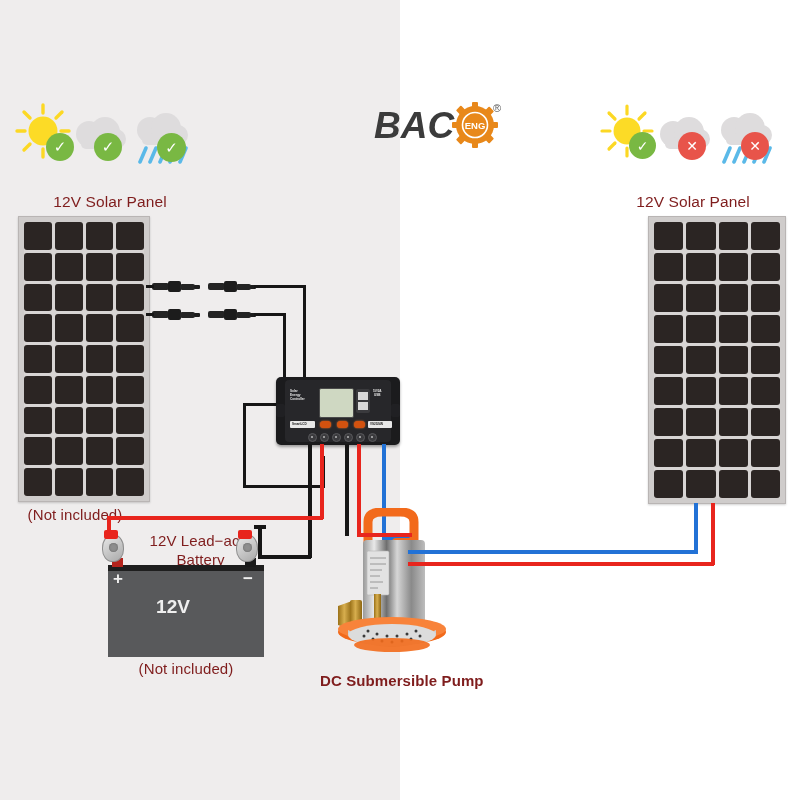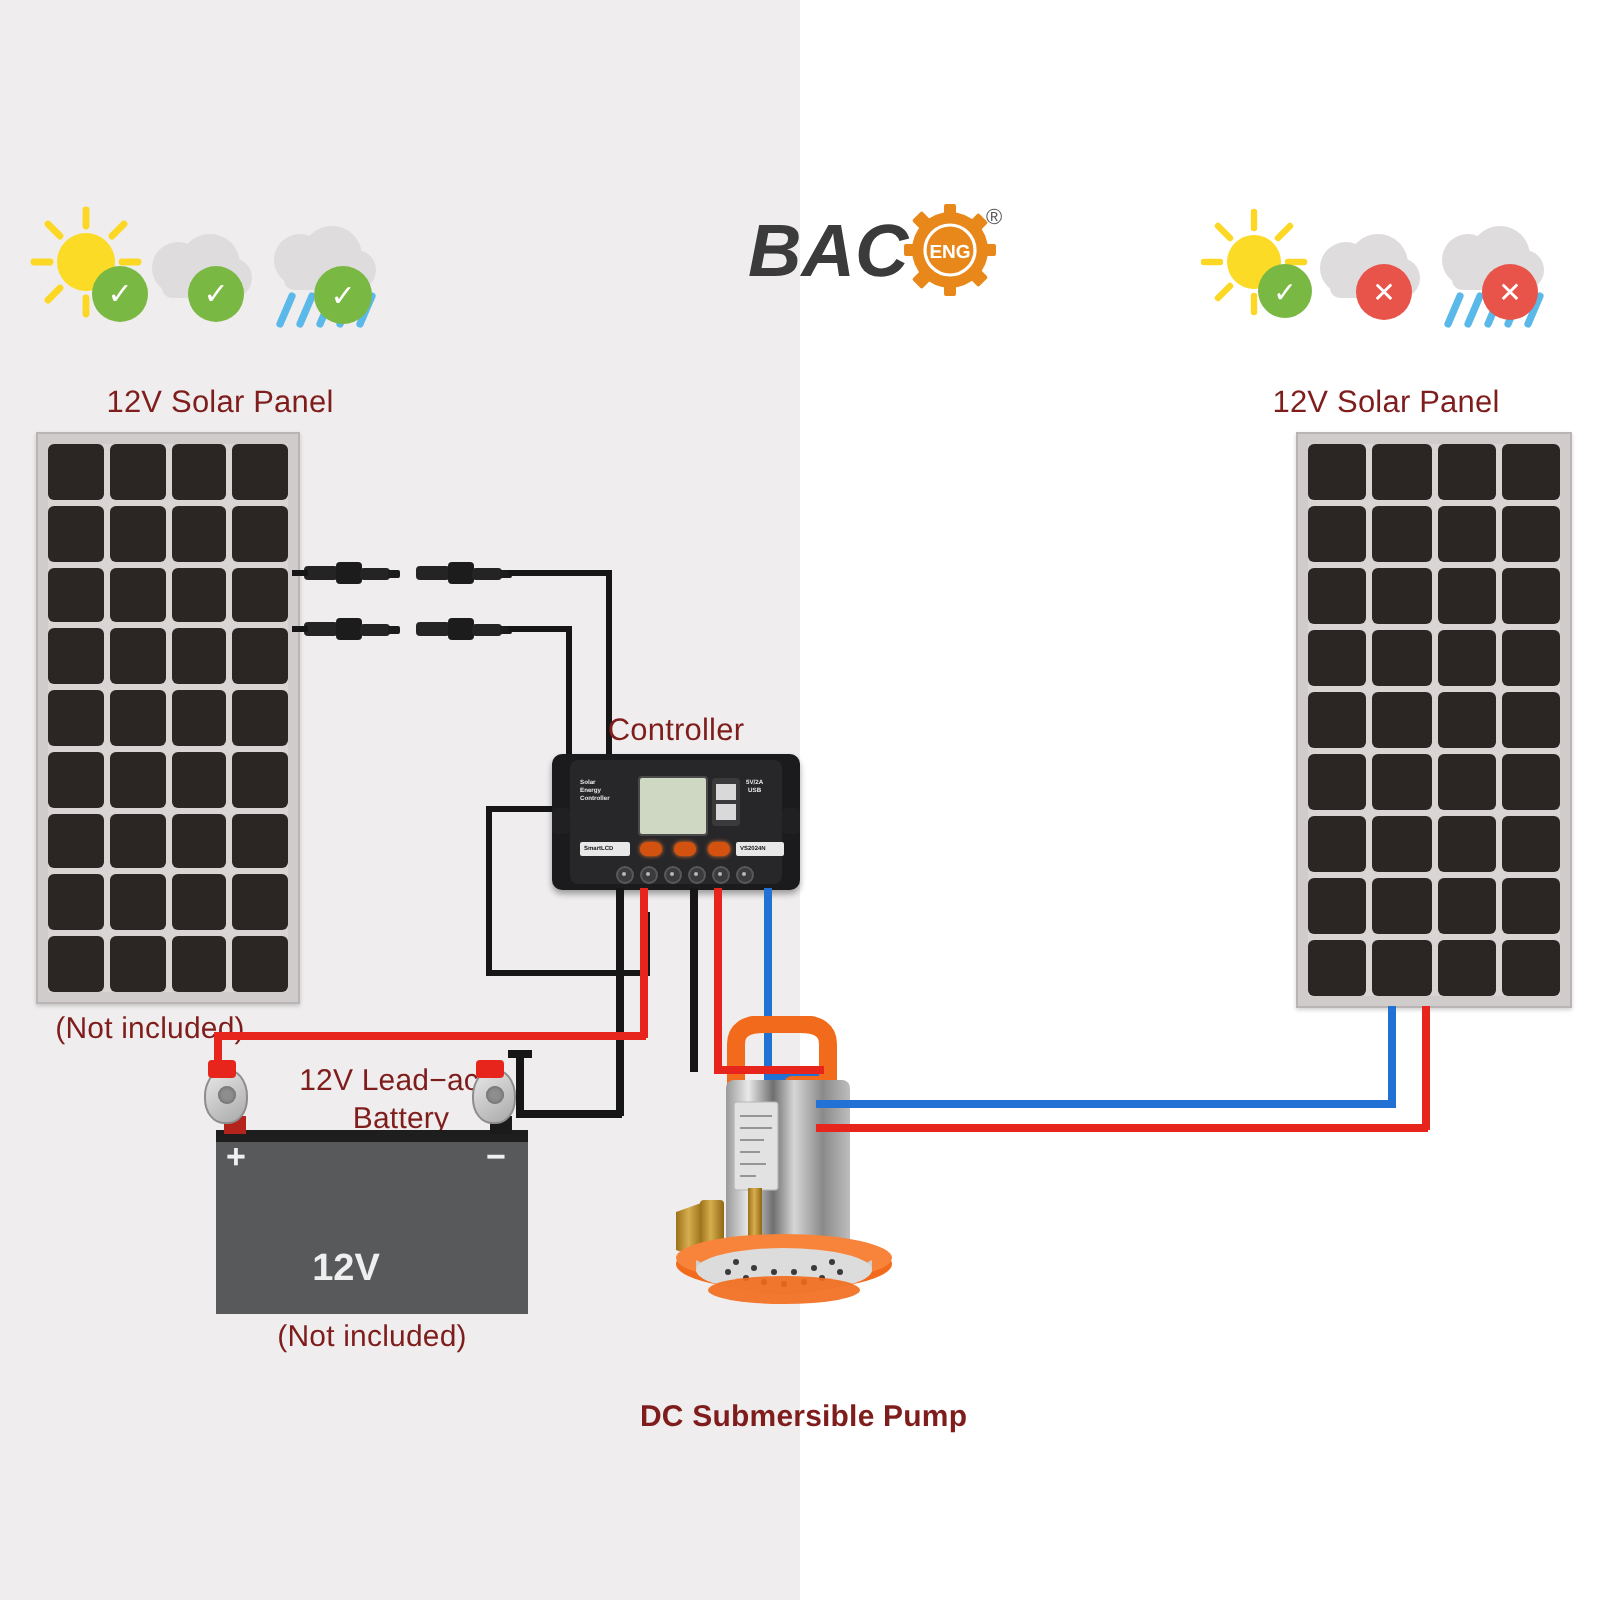--- a/index.html
+++ b/index.html
@@ -298,21 +298,20 @@
   <div class="w blk" style="left:254px;top:285px;width:52px;height:3px;"></div>
   <div class="w blk" style="left:303px;top:285px;width:3px;height:95px;"></div>
 
   <div class="w blk" style="left:254px;top:313px;width:32px;height:3px;"></div>
   <div class="w blk" style="left:283px;top:313px;width:3px;height:93px;"></div>
   <div class="w blk" style="left:243px;top:403px;width:43px;height:3px;"></div>
   <div class="w blk" style="left:243px;top:403px;width:3px;height:85px;"></div>
   <div class="w blk" style="left:243px;top:485px;width:82px;height:3px;"></div>
   <div class="w blk" style="left:322px;top:456px;width:3px;height:32px;"></div>
 
-  <div class="lbl big" style="left:258px;top:357px;width:160px;">Controller</div>
 
   <div class="ctrl">
     <div class="ctrl-body"></div>
     <div class="tab" style="left:0px;top:27px;"></div>
     <div class="tab" style="left:115px;top:27px;"></div>
     <div class="ctrl-face"></div>
 
     <div class="micro" style="left:14px;top:13px;">Solar
 Energy
 Controller</div>
@@ -382,21 +381,21 @@
   <div class="term-blk" style="left:245px;top:558px;width:11px;height:9px;"></div>
 
   <div class="lug" style="left:102px;top:534px;"></div>
   <div class="lug" style="left:236px;top:534px;"></div>
   <div class="w red" style="left:104px;top:530px;width:14px;height:9px;border-radius:2px;"></div>
   <div class="w red" style="left:238px;top:530px;width:14px;height:9px;border-radius:2px;"></div>
 
   <div class="sign" style="left:113px;top:569px;">+</div>
   <div class="sign" style="left:243px;top:569px;">−</div>
 
-  <div class="batt-txt" style="left:108px;top:624px;width:130px;text-align:center;">12V</div>
+  <div class="batt-txt" style="left:108px;top:596px;width:130px;text-align:center;">12V</div>
 
   <div class="lbl" style="left:108px;top:660px;width:156px;">(Not included)</div>
 
   <div class="pump">
     <svg width="122" height="150" viewBox="0 0 122 150">
       <defs>
         <linearGradient id="steel" x1="0" y1="0" x2="1" y2="0">
           <stop offset="0" stop-color="#9a9a9a"></stop>
           <stop offset="0.18" stop-color="#e9e9e9"></stop>
           <stop offset="0.38" stop-color="#6f6f6f"></stop>
@@ -448,21 +447,21 @@
           <circle cx="47" cy="126" r="1.5"></circle>
         <circle cx="57" cy="128" r="1.5"></circle>
           <circle cx="67" cy="128" r="1.5"></circle>
         <circle cx="77" cy="126" r="1.5"></circle>
           <circle cx="86" cy="123" r="1.5"></circle>
       </g>
       <ellipse cx="62" cy="137" rx="38" ry="7" fill="#f26a1b" opacity=".9"></ellipse>
     </svg>
   </div>
 
-  <div class="lbl pump-cap" style="left:320px;top:700px;width:160px;">DC Submersible Pump</div>
+  <div class="lbl pump-cap" style="left:320px;top:672px;width:160px;">DC Submersible Pump</div>
 
   <div class="lbl big" style="left:598px;top:193px;width:190px;">12V Solar Panel</div>
 
   <div class="panel" id="panelRight" style="left:648px;top:216px;width:138px;height:288px;">
     <div class="panel-inner">
         <div class="cell"></div>
         <div class="cell"></div>
         <div class="cell"></div>
         <div class="cell"></div>
         <div class="cell"></div>

